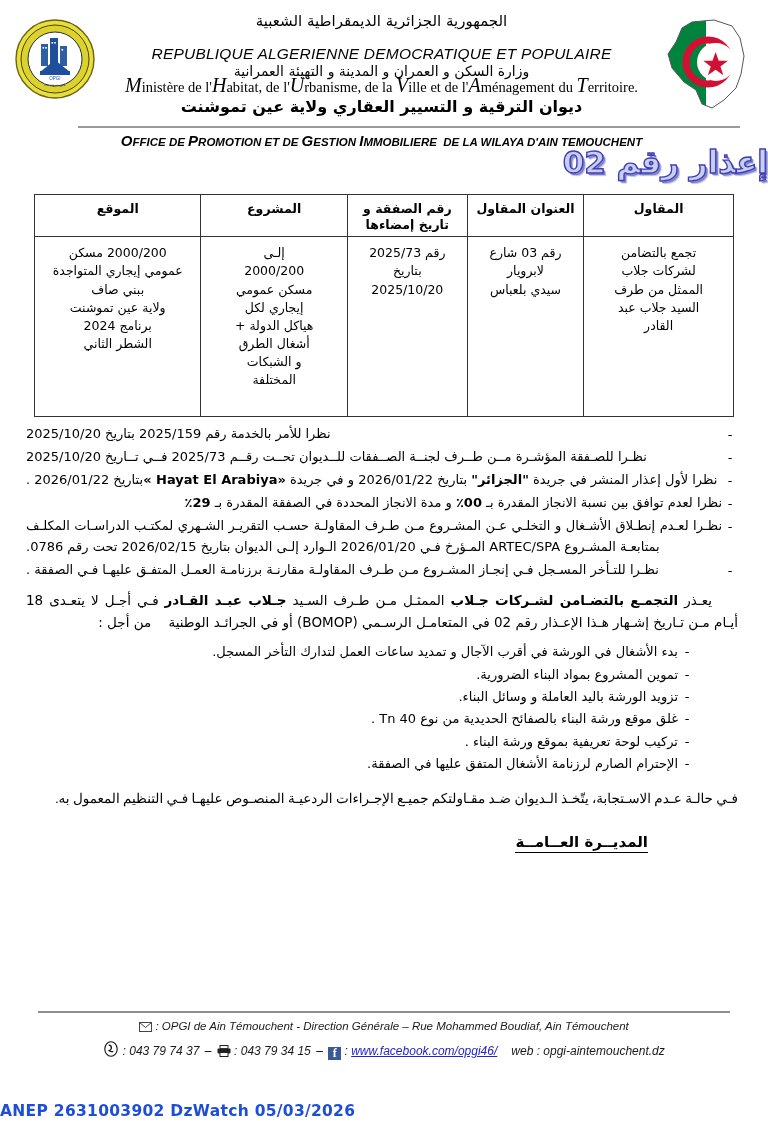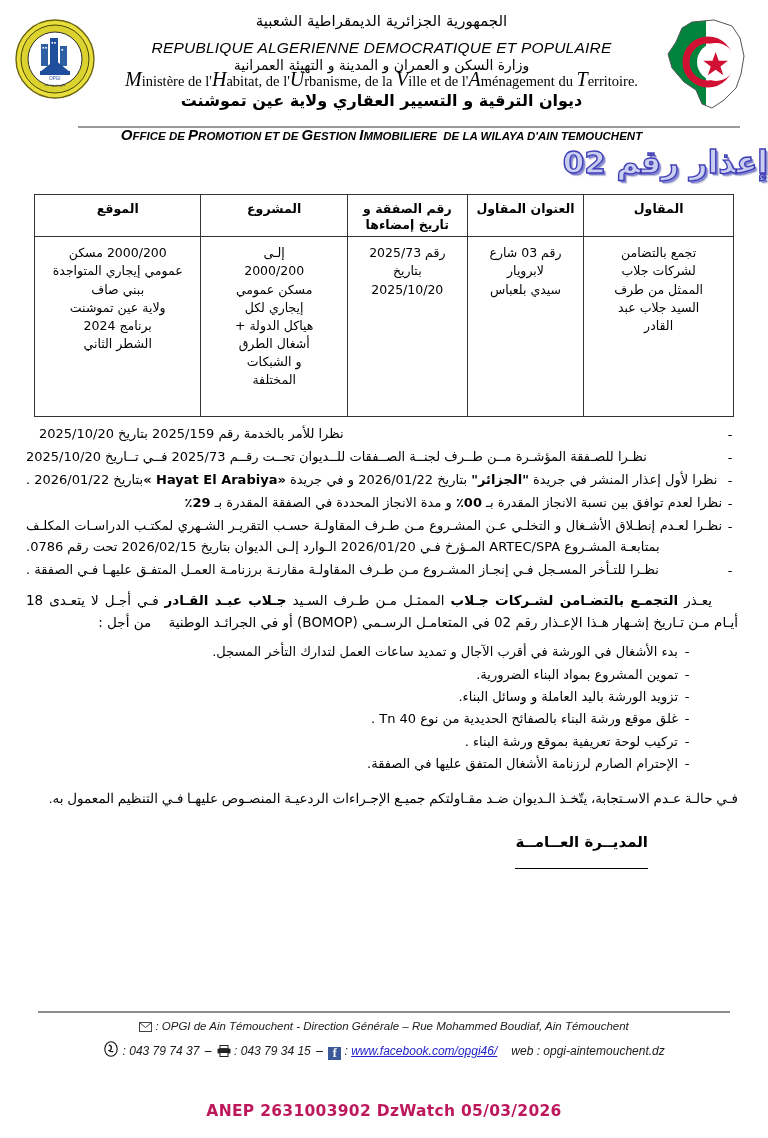--- a/index.html
+++ b/index.html
@@ -50,21 +50,21 @@
     white-space: nowrap;
     color: #000;
   }
   .hdr-fr-1 {
     font-family: "Liberation Sans", sans-serif;
     font-style: italic;
     font-size: 15.5px;
     letter-spacing: 0.2px;
     white-space: nowrap;
     direction: ltr;
-    margin-top: 11px;
+    margin-top: 17px;
   }
   .hdr-ar-2 {
     font-family: "DejaVu Sans", sans-serif;
     font-size: 14px;
     letter-spacing: 2.5px;
     direction: rtl;
     white-space: nowrap;
     margin-top: 2px;
   }
   .hdr-fr-2 {
@@ -202,21 +202,21 @@
     flex: 0 0 auto;
     width: 16px;
     text-align: center;
     padding-top: 1px;
   }
   .clause .ctext {
     flex: 1 1 auto;
     text-align: justify;
     text-align-last: left;
   }
-  .clause.one-line .ctext { text-align: left; margin-left: 13px; }
+  .clause.one-line .ctext { text-align: left; }
   .clause.line-right .ctext { text-align: left; text-align-last: right; }
 
   b.hl { font-weight: bold; }
   .ltr { direction: ltr; unicode-bidi: embed; display: inline-block; }
 
   
   .notice {
     margin: 8px 30px 0 26px;
     direction: rtl;
     font-family: "DejaVu Sans", sans-serif;
@@ -247,39 +247,39 @@
   .demand .dtext {
     flex: 1 1 auto;
     text-align: right;
   }
   .demand.first .dtext { text-align: right; }
 
   
   .closing {
     margin: 12px 30px 6px 26px;
     direction: rtl;
-    font-family: Liberation Sans, sans-serif;
+    font-family: Liberation Serif, serif;
     font-size: 13.5px;
     line-height: 1.66;
     text-align: justify;
   }
 
   .signature {
     margin: 22px 0 0 0;
     direction: rtl;
     padding-right: 120px;
   }
   .signature .sig-text {
     display: inline-block;
     font-family: "DejaVu Sans", sans-serif;
     font-size: 15px;
     font-weight: bold;
     letter-spacing: 1px;
     border-bottom: 1.5px solid #000;
-    padding-bottom: 17px;
+    padding-bottom: 1px;
   }
 
   
   .footer {
     position: absolute;
     left: 0;
     right: 0;
     bottom: 78px;
   }
   .footer-rule {
@@ -324,26 +324,26 @@
     text-align: center;
     vertical-align: -2px;
   }
   .sep { padding: 0 2px; }
 
   .anep {
     position: absolute;
     left: 0;
     right: 0;
     bottom: 18px;
-    text-align: center;
+    text-align: left;
     direction: ltr;
     font-family: "DejaVu Sans", sans-serif;
     font-size: 15.5px;
     font-weight: bold;
-    color: #be185d;
+    color: #1d4ed8;
     letter-spacing: 0.3px;
   }
 </style>
 </head>
 <body>
 
 <div class="page">
 
   <div class="header">
 

